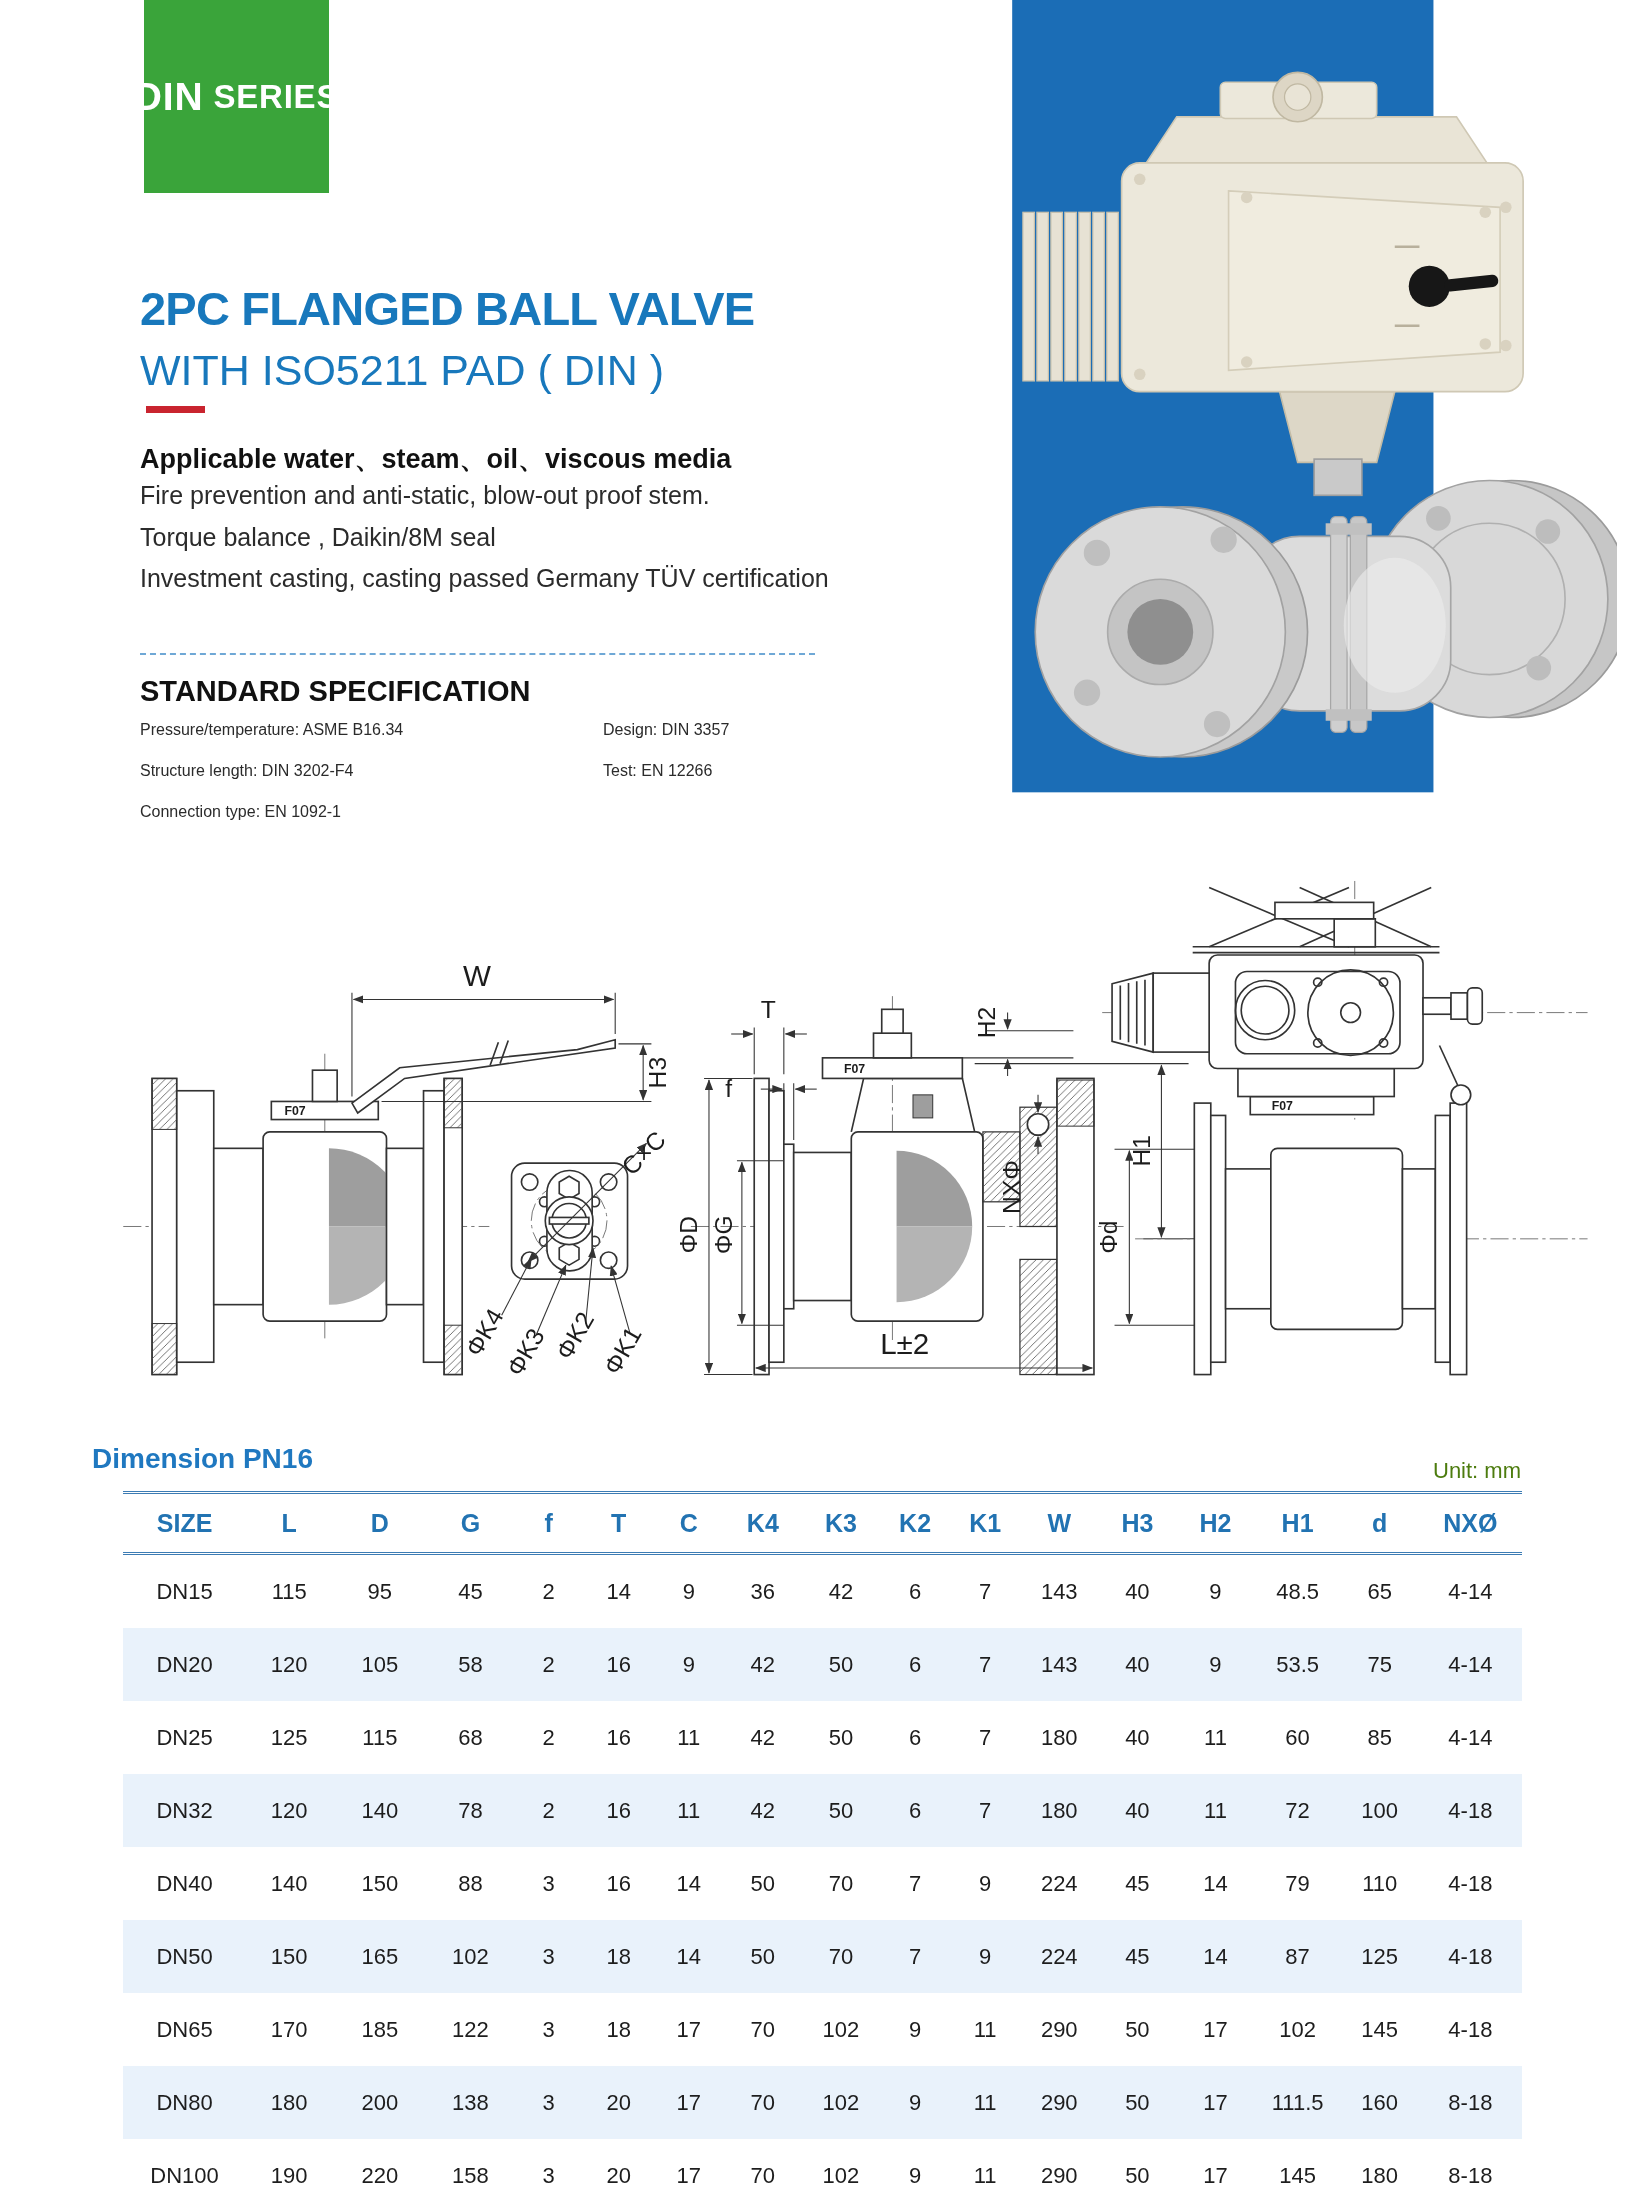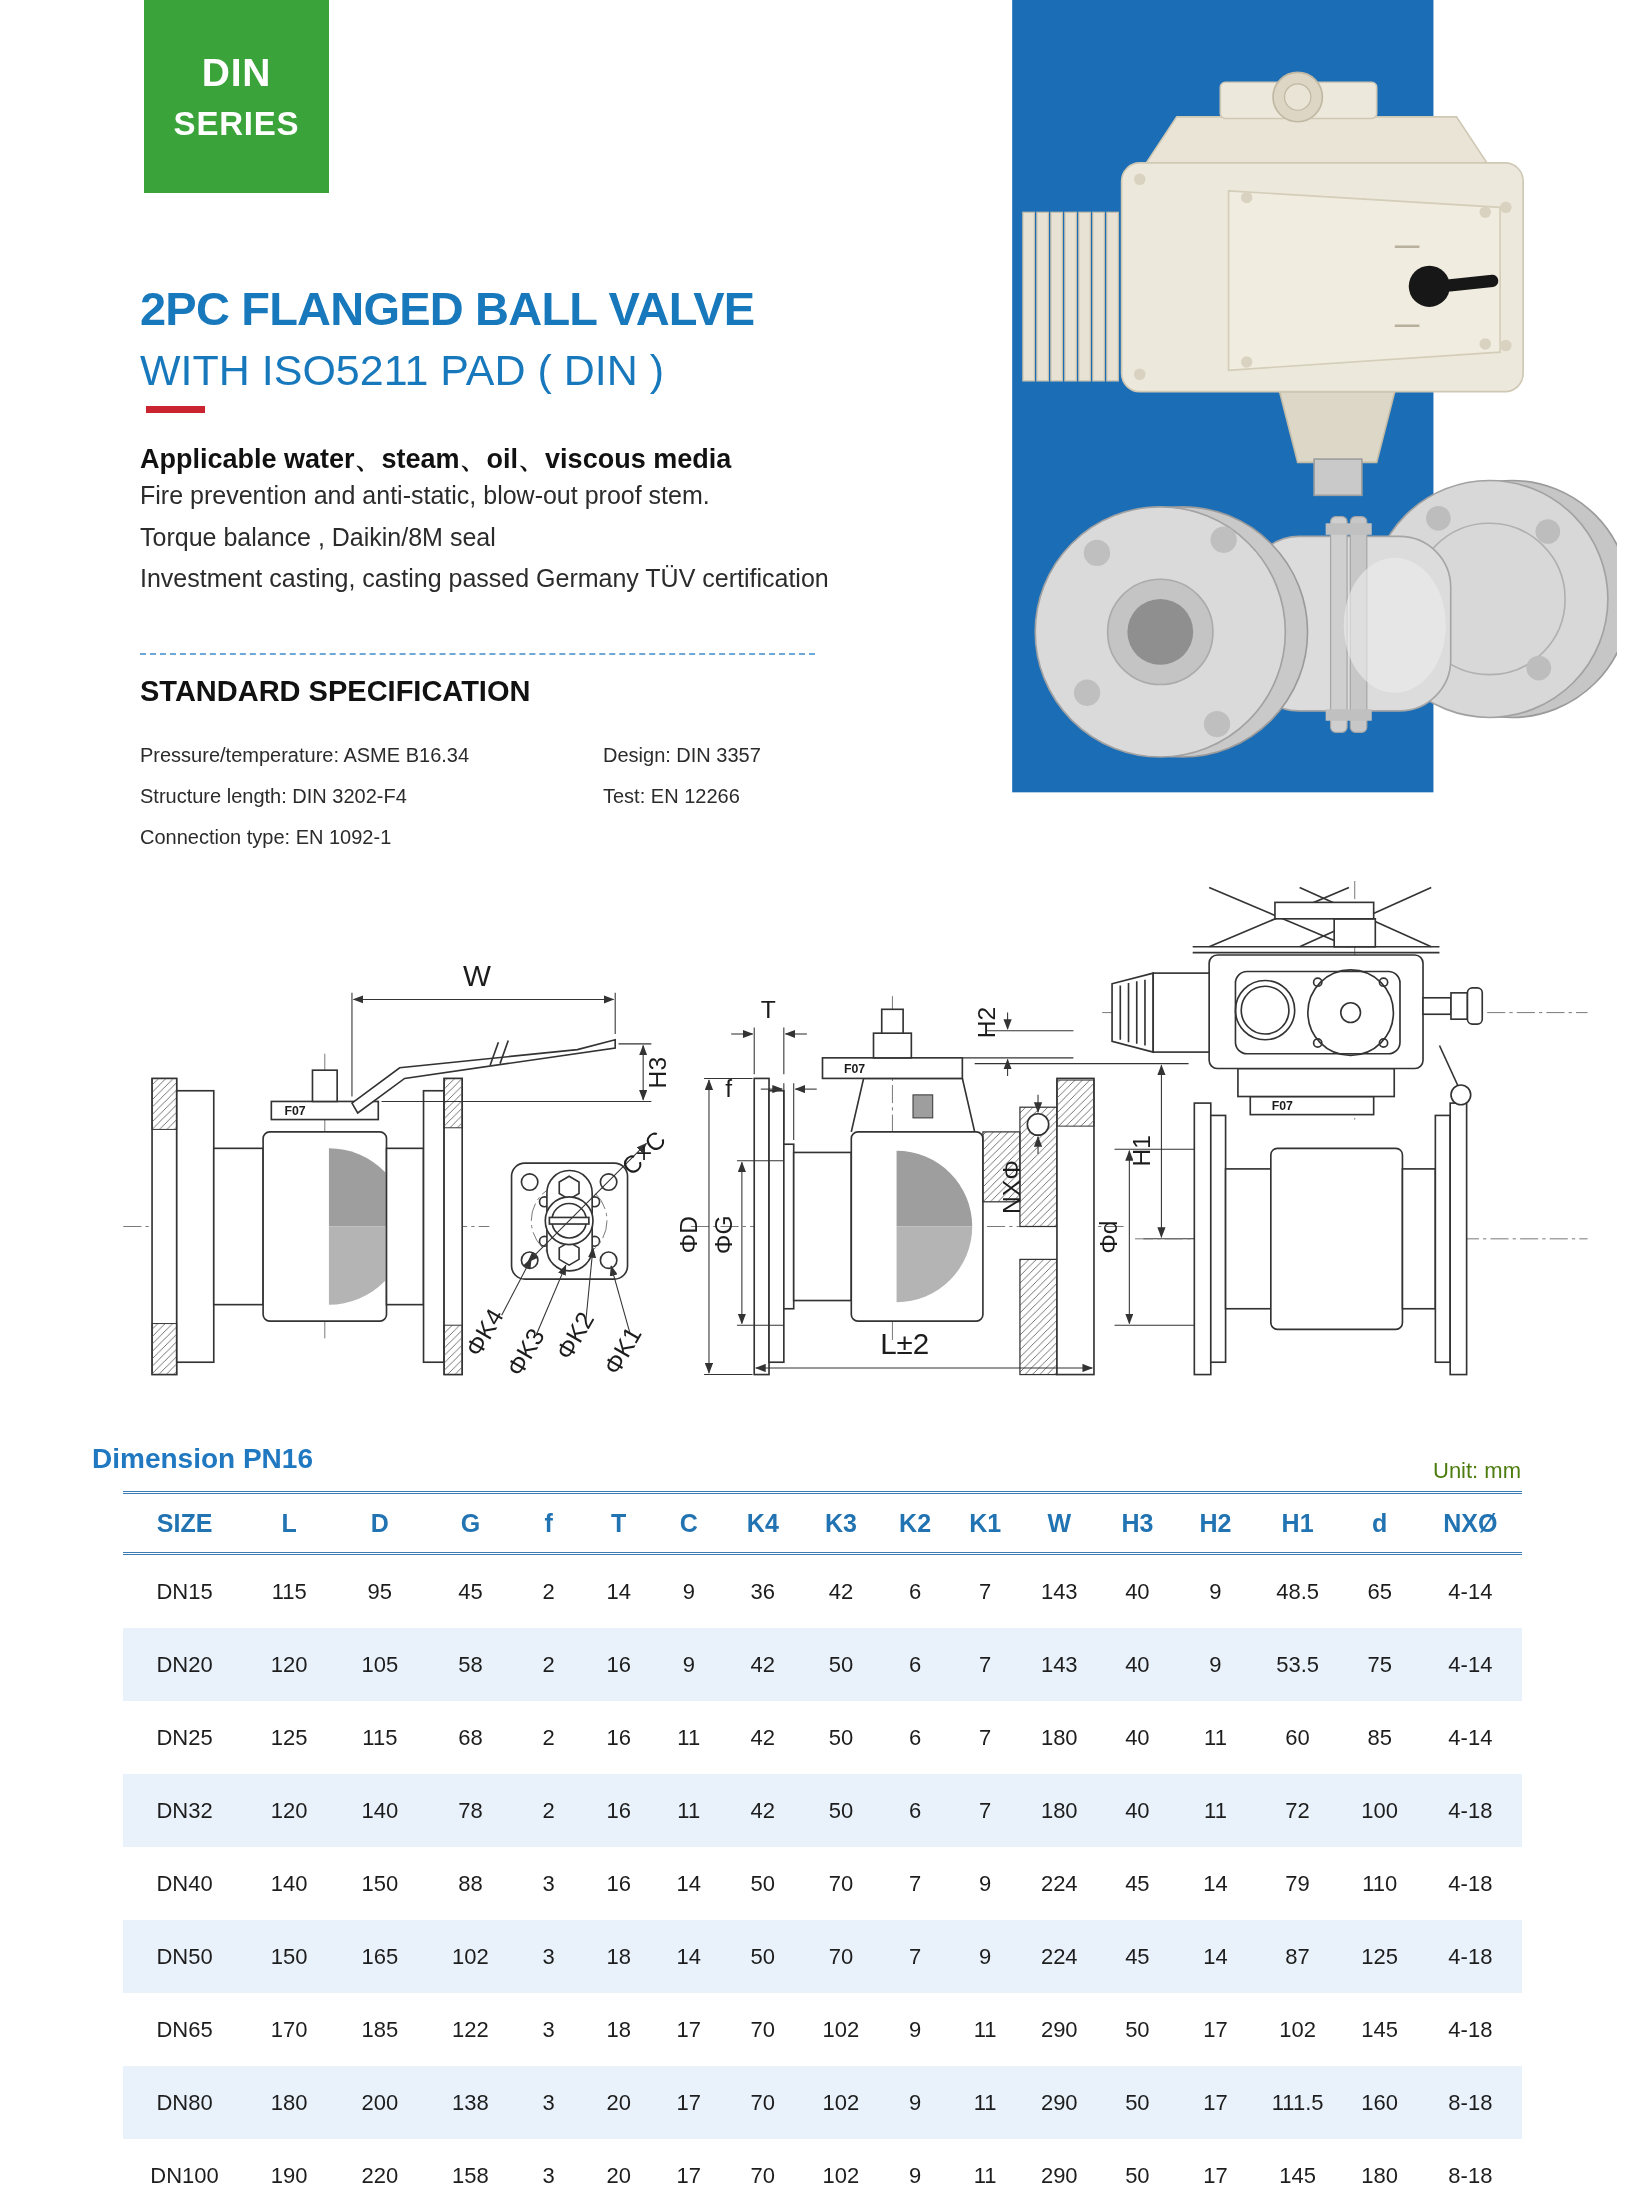--- a/index.html
+++ b/index.html
@@ -1,32 +1,32 @@
 <!DOCTYPE html>
 <html style="font-size:13px"><head>
 <meta charset="utf-8">
 <style>
   html,body{margin:0;padding:0;background:#ffffff;}
   .page{position:relative;width:1646px;height:2205px;background:#fff;overflow:hidden;
         font-family:"Liberation Sans",sans-serif;color:#1d1d1d;}
   .abs{position:absolute;}
   
   .badge{left:144px;top:0;width:185px;height:193px;background:#3aa43a;color:#fff;
-         display:flex;flex-direction:column;align-items:center;justify-content:center;gap:10px;}
+         display:flex;flex-direction:row;align-items:center;justify-content:center;gap:10px;}
   .badge .b1{font-size:39px;font-weight:bold;letter-spacing:0.8px;}
   .badge .b2{font-size:33px;font-weight:bold;letter-spacing:0.8px;}
   
   .title1{left:140px;top:281px;font-size:47px;font-weight:bold;color:#1878bc;letter-spacing:-0.8px;white-space:nowrap;}
   .title2{left:140px;top:346px;font-size:43px;font-weight:400;color:#1878bc;letter-spacing:0;white-space:nowrap;}
   .redbar{left:146px;top:406px;width:59px;height:7.4px;background:#c9242f;}
   .headline{left:140px;top:441px;font-size:27px;font-weight:bold;color:#111;white-space:nowrap;}
   .fline{left:140px;font-size:25px;color:#2b2b2b;white-space:nowrap;}
   .dashsep{left:140px;top:653px;width:675px;border-top:2.5px dashed #6fa8d6;}
   .spechead{left:140px;top:675px;font-size:29px;font-weight:bold;color:#111;}
-  .specline{font-size:20px;color:#2b2b2b;white-space:nowrap;margin-top:23px;}
+  .specline{font-size:16px;color:#2b2b2b;white-space:nowrap;}
   
   .tabletitle{left:92px;top:1443px;font-size:28px;font-weight:bold;color:#1f78c0;}
   .unit{left:1317px;top:1458px;width:204px;text-align:right;font-size:22px;color:#4d7c0f;}
   .dim-table{left:123px;top:1491px;border-collapse:collapse;table-layout:fixed;width:1399px;}
   .dim-table thead tr{border-top:3.3px double #3c7cb4;border-bottom:3.3px double #3c7cb4;}
   .dim-table th{height:56px;font-size:25px;font-weight:bold;color:#2273b2;text-align:center;}
   .dim-table td{height:71px;text-align:center;font-size:22px;color:#1d1d1d;}
   .dim-table tbody tr.alt{background:#e9f2fb;}
   
   .out{stroke:#333;stroke-width:2;fill:#fff;}

